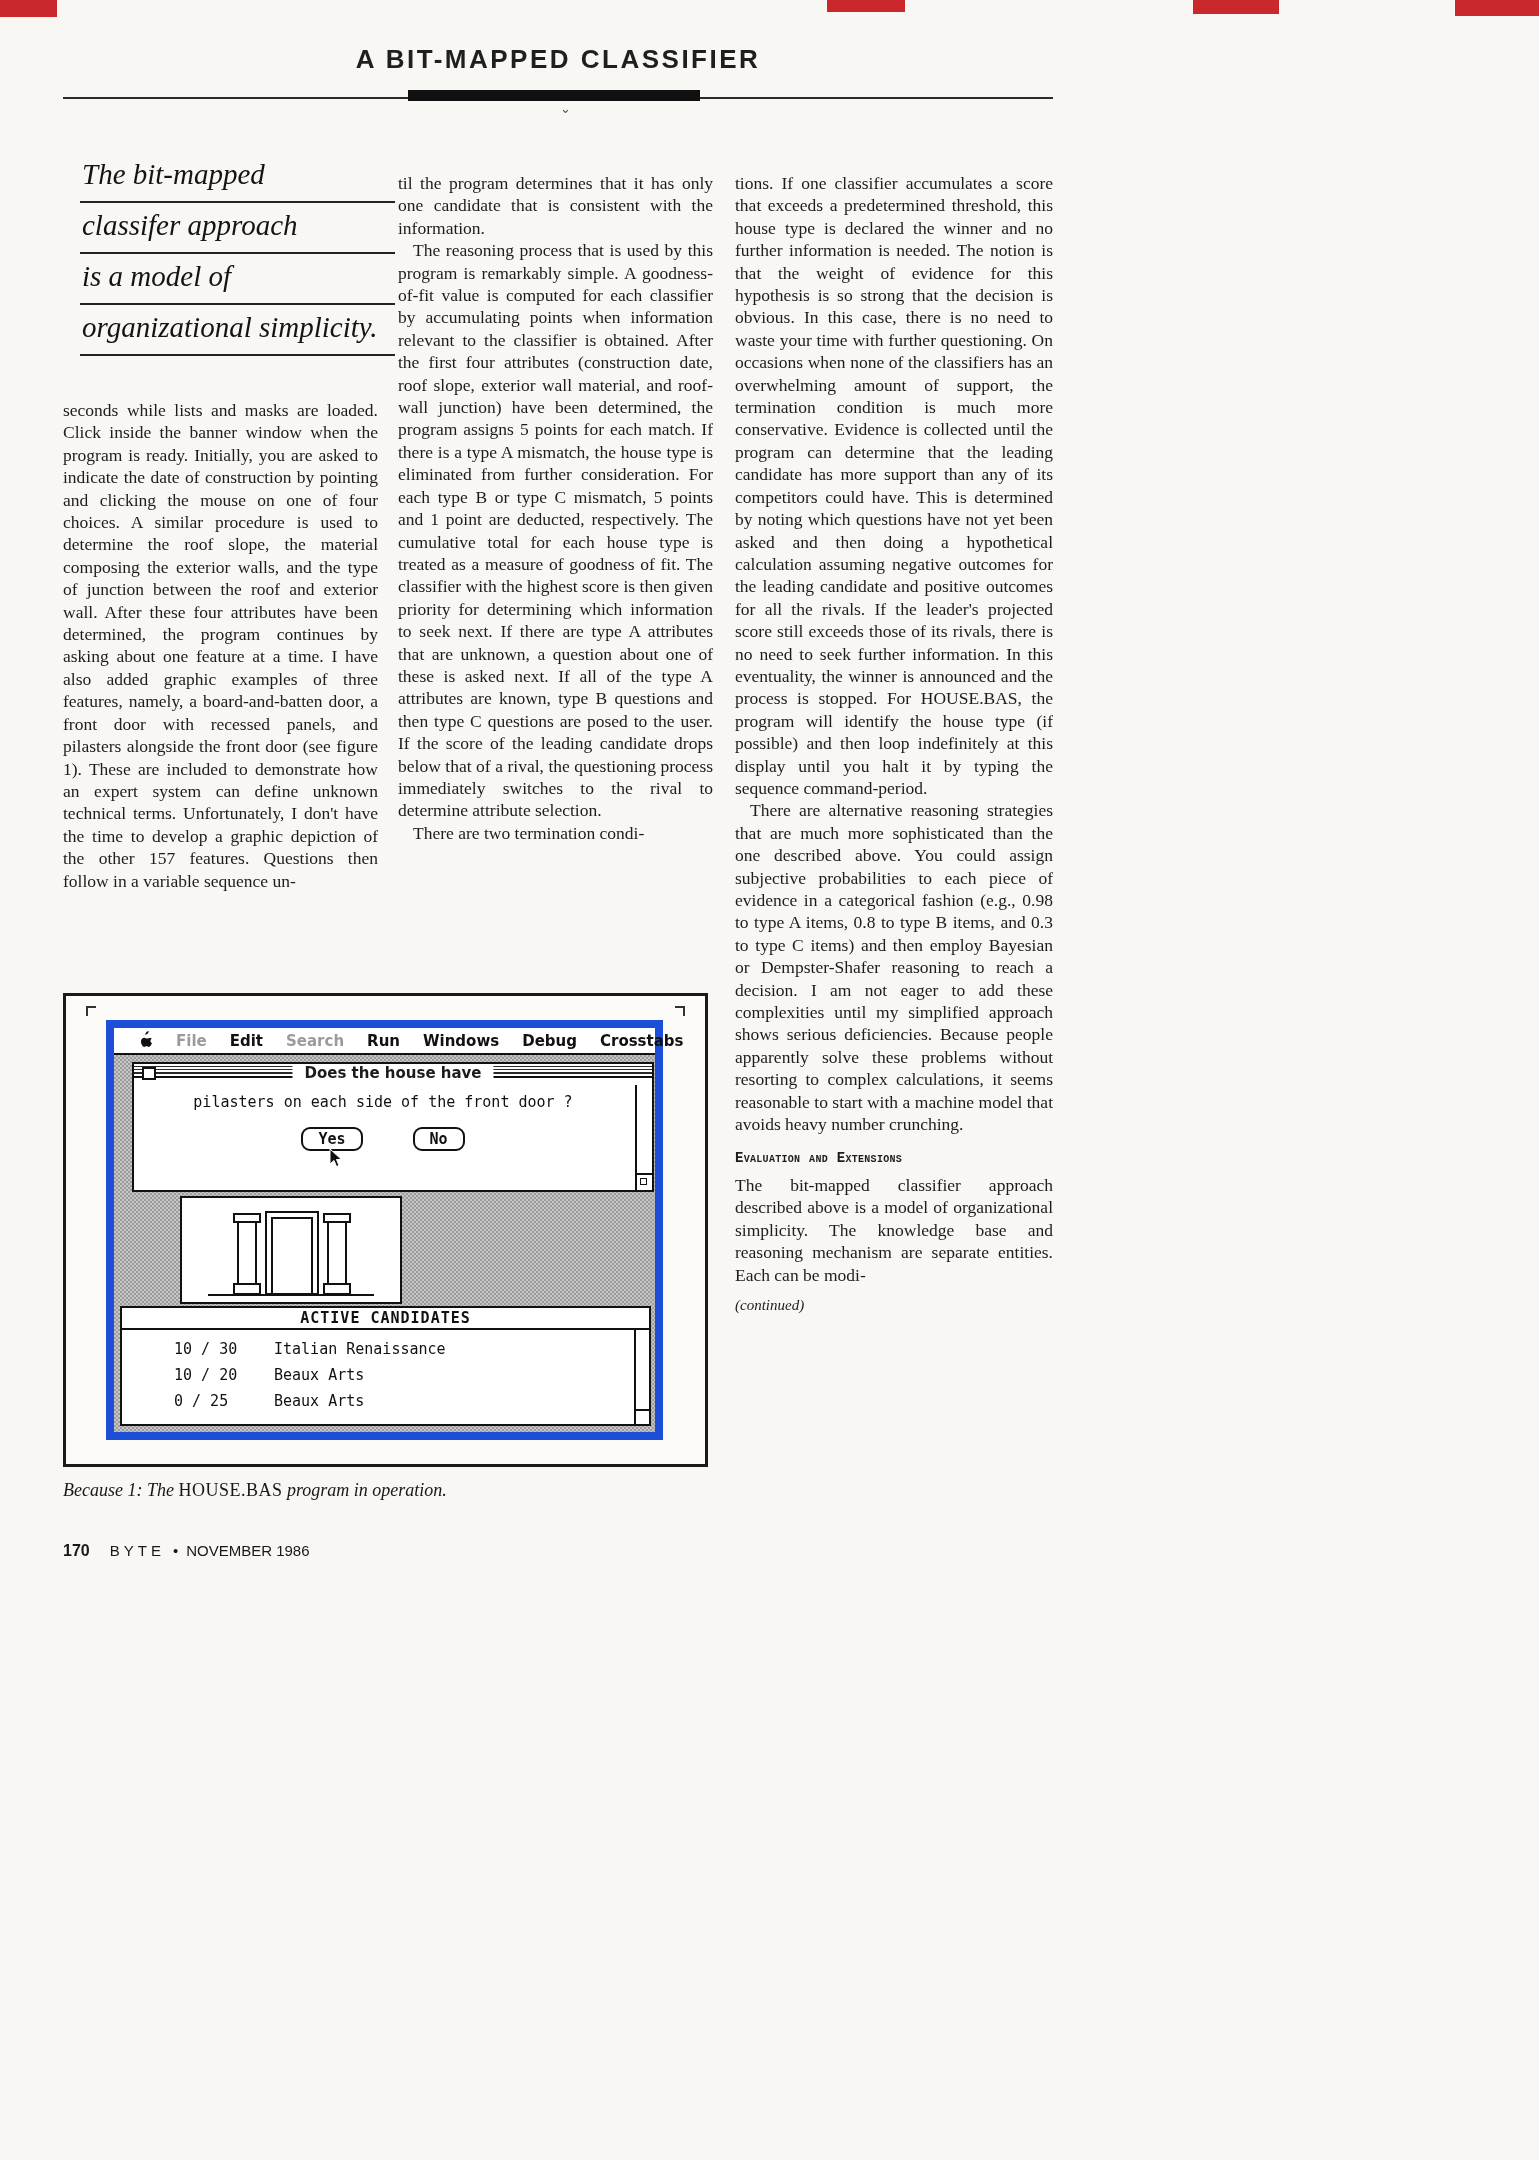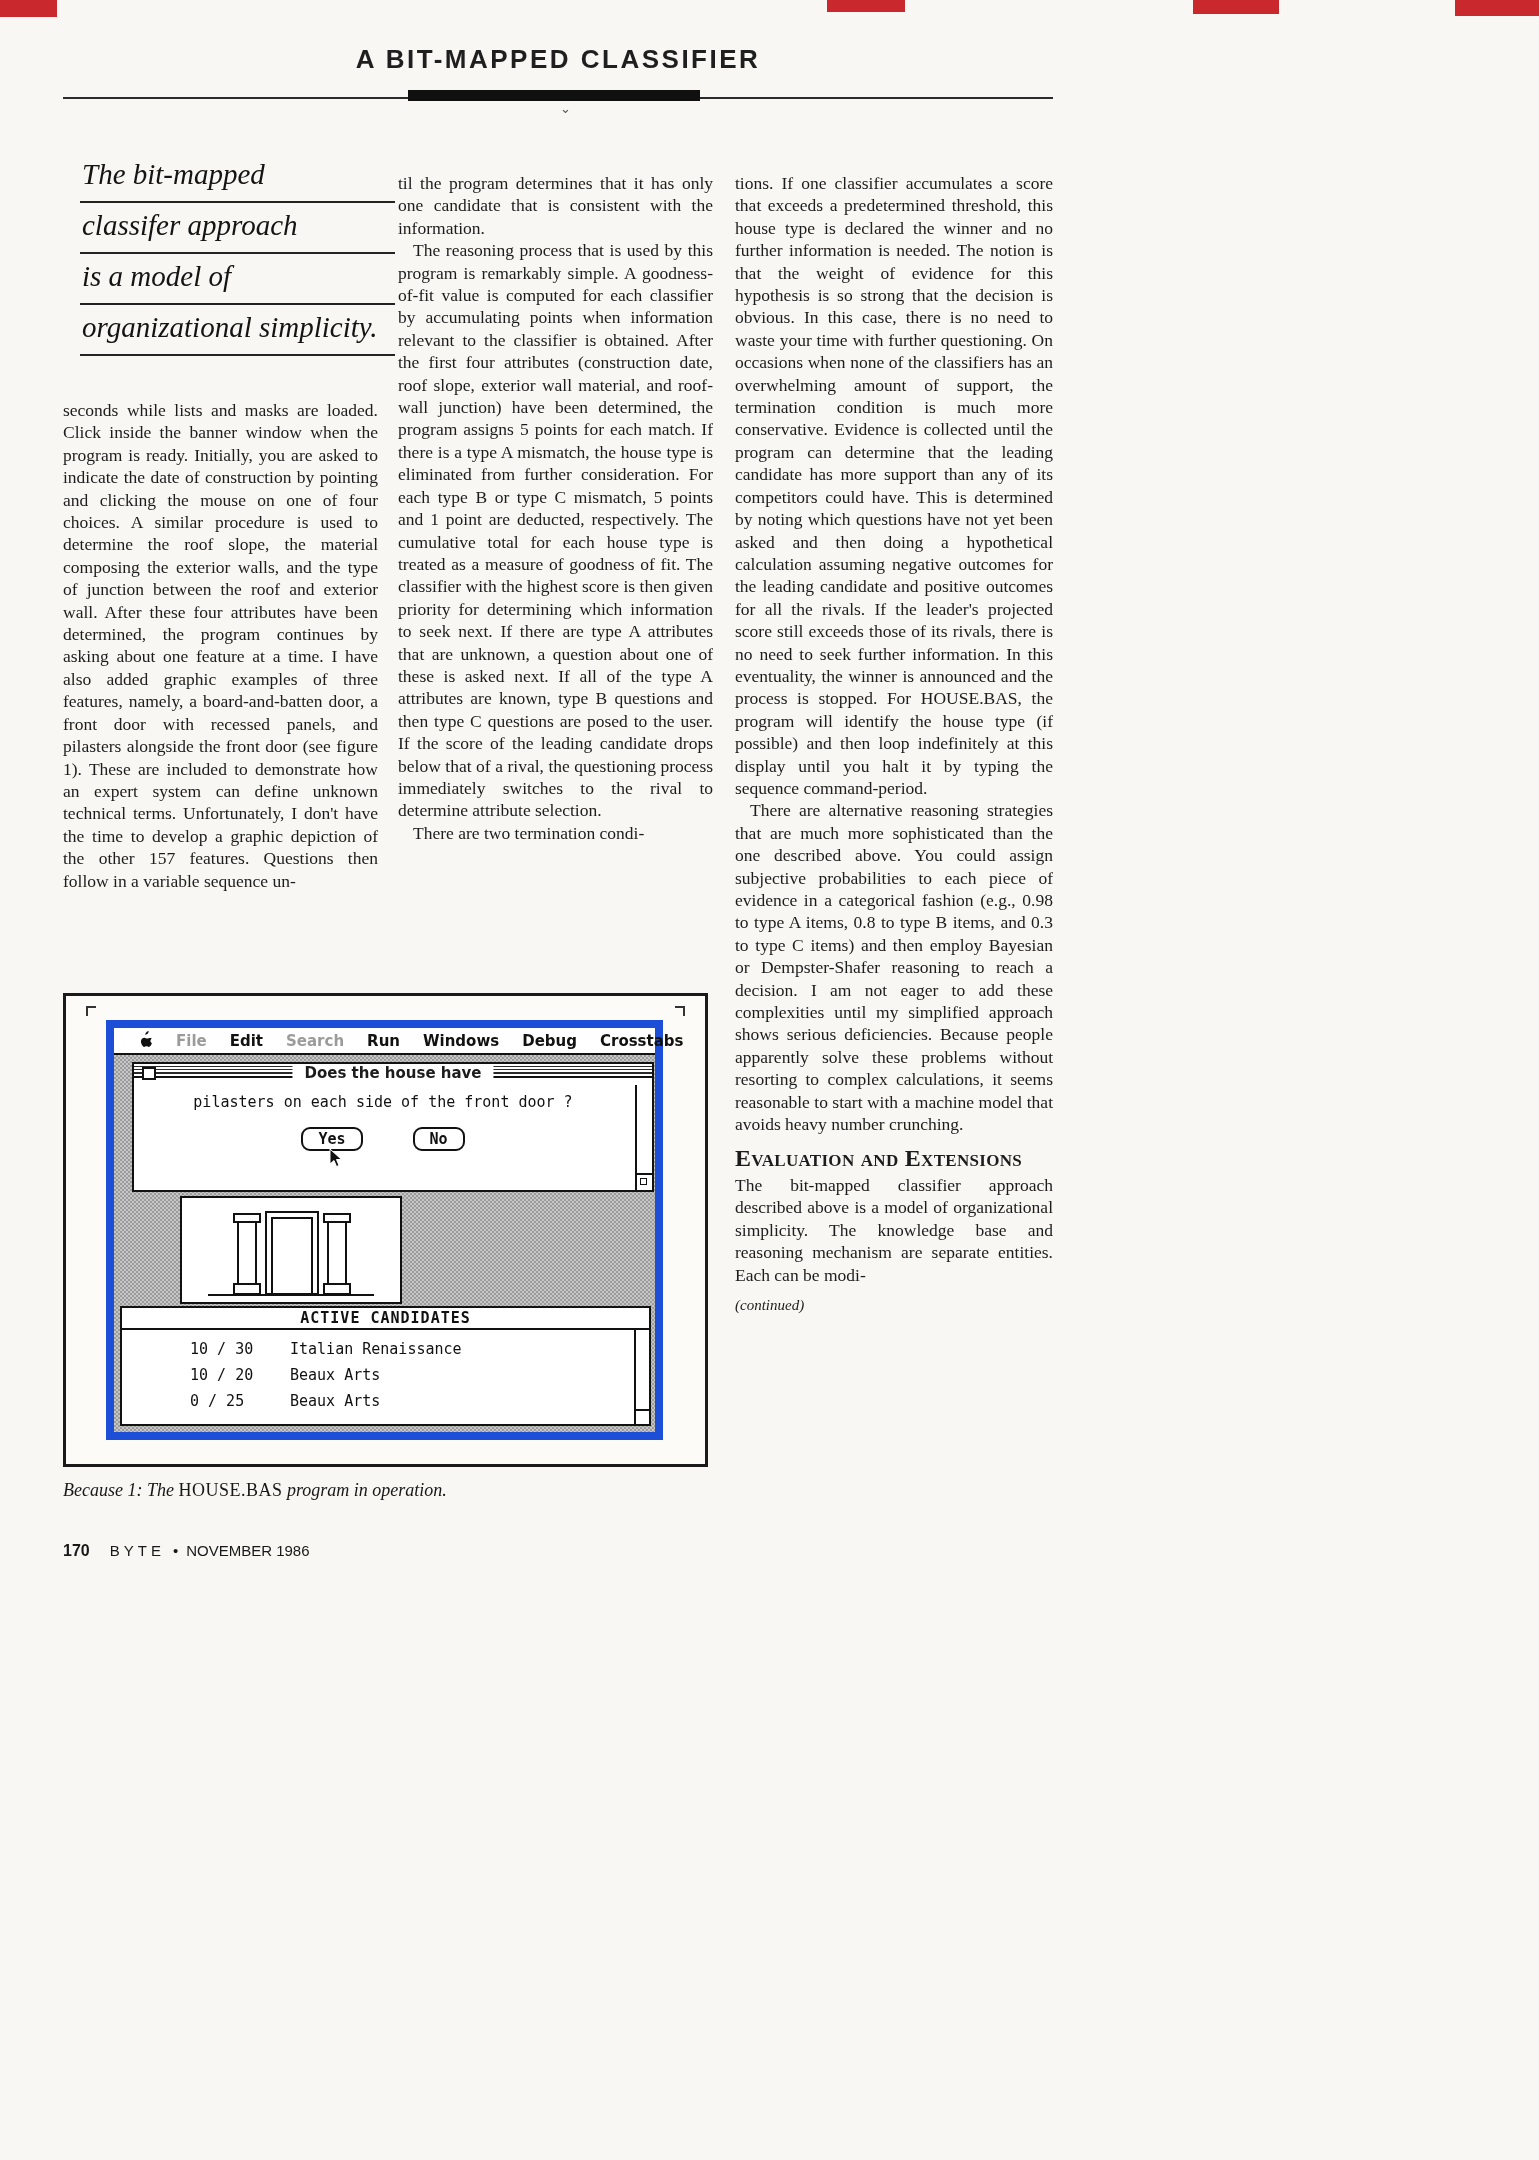--- a/index.html
+++ b/index.html
@@ -31,22 +31,22 @@
     padding:6px 0 10px 2px; border-bottom:2px solid #232323; white-space:nowrap;
   }
 
   .col { position:absolute; width:315px; font-size:17.5px; line-height:22.4px; text-align:justify; overflow:hidden; }
   #col-left-body { left:63px; top:399px; height:575px; }
   #col-mid { left:398px; top:172px; height:800px; }
   #col-right { left:735px; top:172px; width:318px; height:1360px; }
   .col p { margin:0; }
   .col p.indent { text-indent:15px; }
   .section-heading {
-    font-weight:bold; font-variant:small-caps; font-size:24px;
-    margin:12px 0 4px 0; letter-spacing:0.3px; text-align:left;
+    font-weight:bold; font-variant:small-caps; font-size:14px;
+    margin:12px 0 4px 0; letter-spacing:0.3px; text-align:left;font-family:Liberation Mono, monospace;
   }
   .continued { font-style:italic; font-size:15px; margin-top:8px; }
 
   
   #figure-box {
     position:absolute; left:63px; top:993px; width:645px; height:474px;
     border:3px solid #1a1a1a; background:#fcfbf8;
   }
   .crop-mark { position:absolute; width:10px; height:10px; top:10px; }
   .crop-mark.left  { left:20px;  border-left:2px solid #333; border-top:2px solid #333; }
@@ -112,21 +112,21 @@
     height:22px; border-bottom:2px solid #111; text-align:center;
     font-weight:bold; line-height:21px; letter-spacing:1px;
   }
   .best-entry { display:flex; gap:42px; padding:14px 0 0 20px; }
 
   .candidates-panel {
     position:absolute; left:6px; top:251px; width:531px; height:120px;
     background:#fff; border:2px solid #111;
     font-family:"DejaVu Sans Mono", monospace; font-size:15px; color:#111;
   }
-  .candidate-rows { padding-top:6px;margin-left:16px; }
+  .candidate-rows { padding-top:6px; }
   .candidate-row { display:flex; padding-left:52px; line-height:26px; }
   .candidate-score { width:100px; }
   .cand-scrollbar { position:absolute; right:0; top:22px; bottom:0; width:15px; background:#fff; border-left:2px solid #111; }
   .cand-sizebox { position:absolute; right:0; bottom:0; width:15px; height:15px; border-top:2px solid #111; border-left:2px solid #111; background:#fff; }
 
   .figure-caption { position:absolute; left:63px; top:1480px; width:645px; font-size:18px; font-style:italic; color:#181818; }
   .figure-caption .roman { font-style:normal; letter-spacing:0.5px; }
 
   .page-footer {
     position:absolute; left:63px; top:1542px; display:flex; align-items:baseline;

